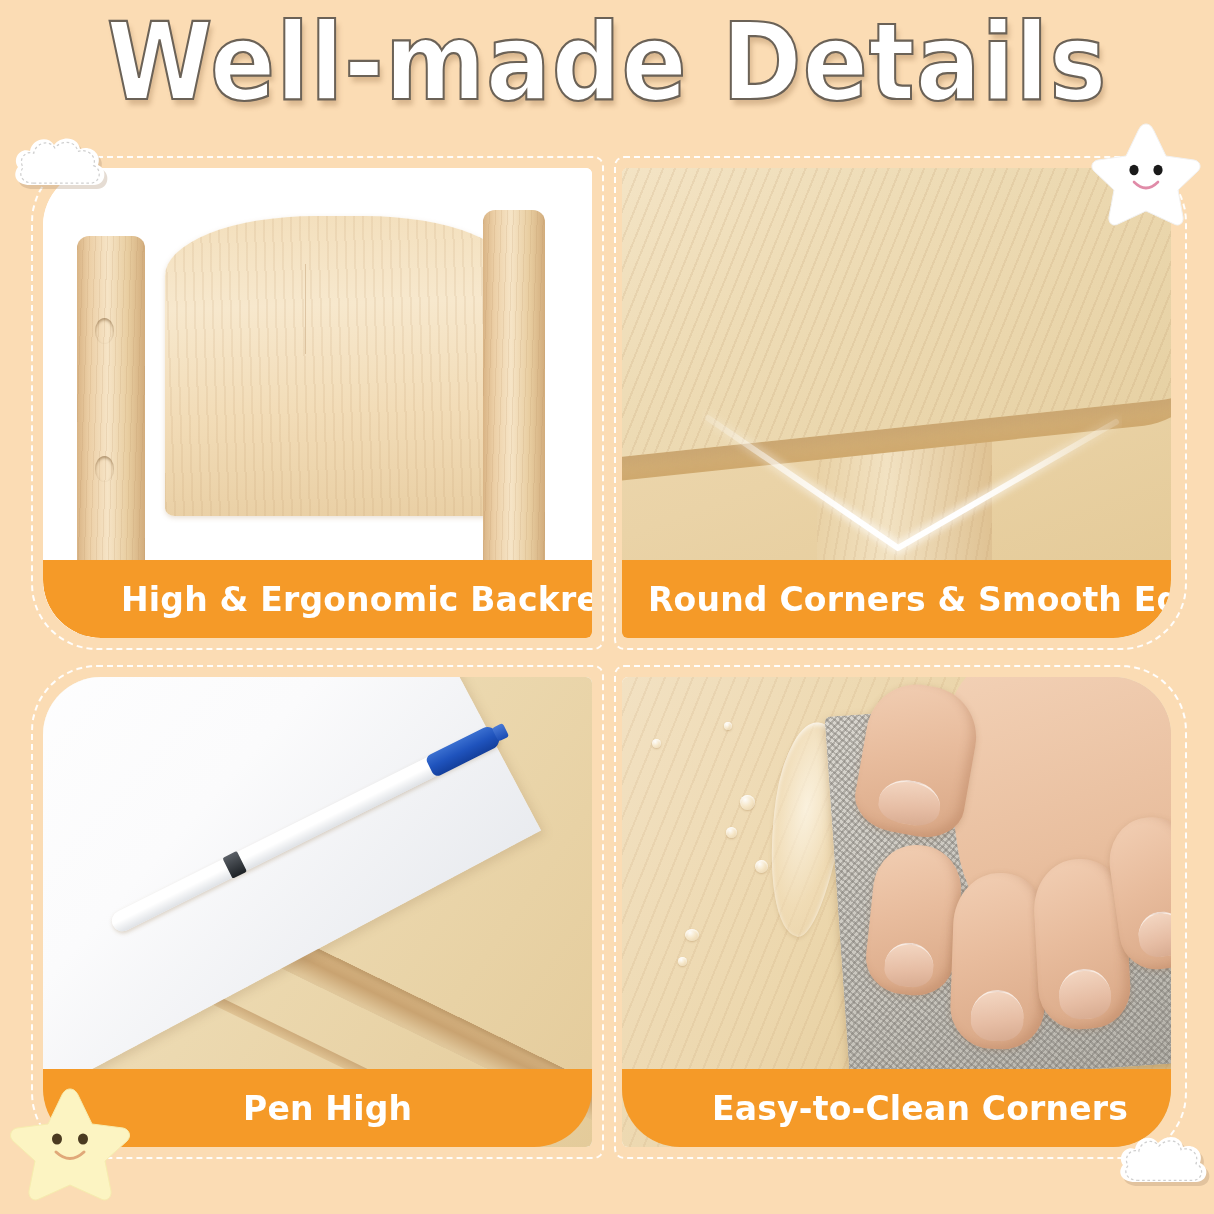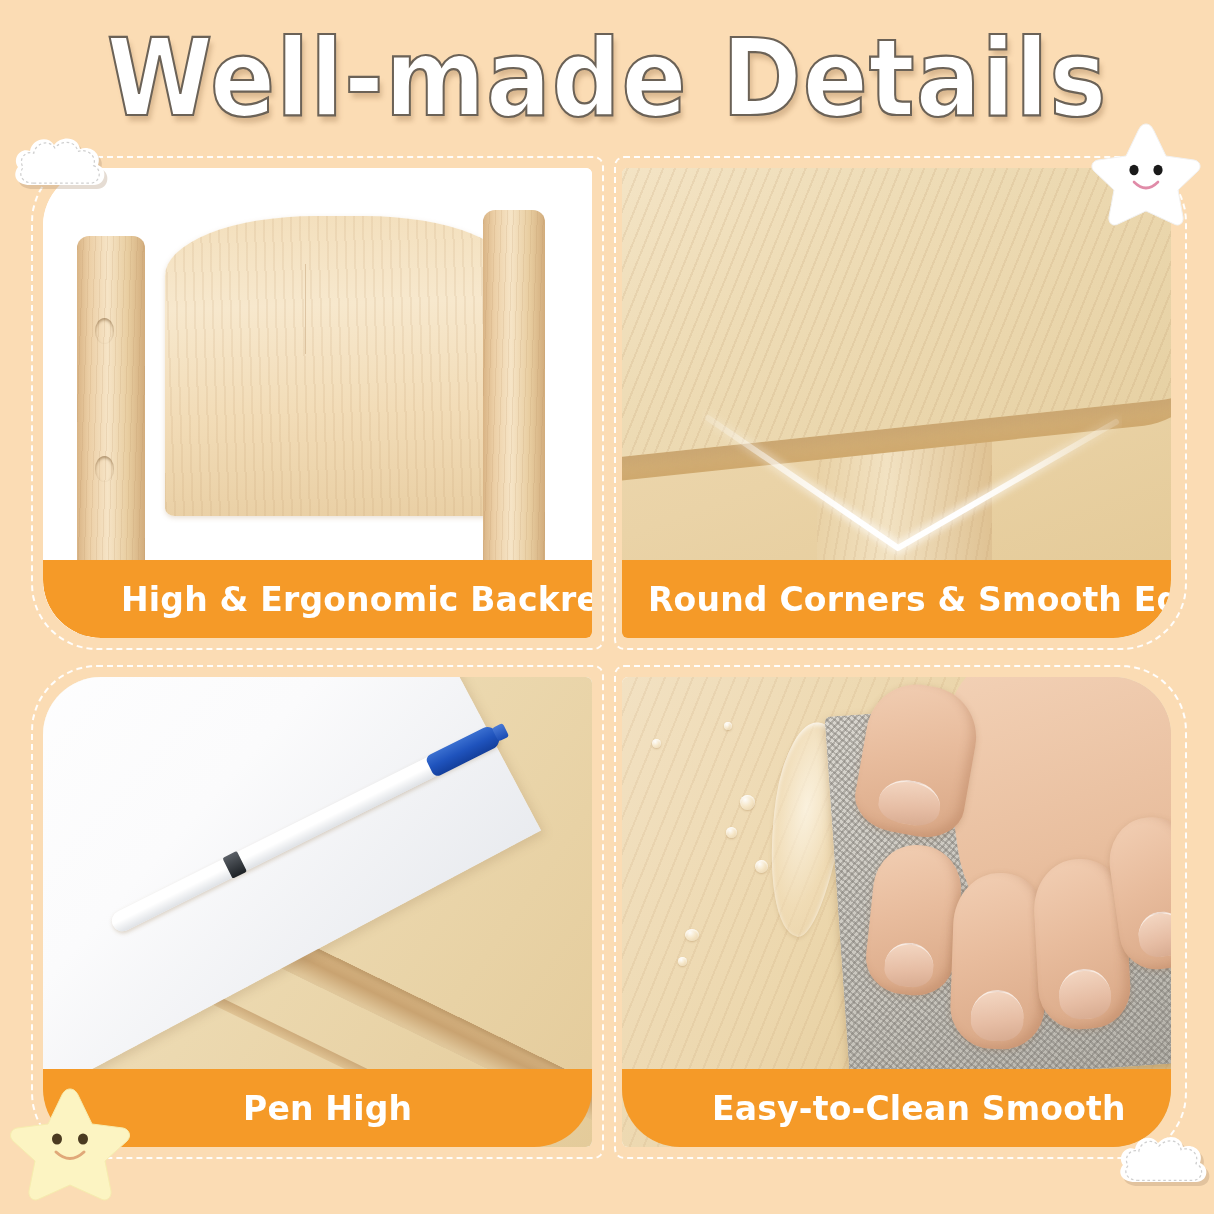--- a/index.html
+++ b/index.html
@@ -15,21 +15,21 @@
     width: 1214px;
     height: 1214px;
     background: #fbdcb4;
     overflow: hidden;
   }
 
   
   #title-wrap {
     position: absolute;
     left: 0;
-    top: 18px;
+    top: 2px;
     width: 1214px;
     height: 120px;
     display: flex;
     align-items: center;
     justify-content: center;
     pointer-events: none;
   }
   #page-title {
     font-family: "DejaVu Sans", sans-serif;
     font-size: 96px;
@@ -413,21 +413,21 @@
         <div class="nail" style="bottom:10px;"></div>
       </div>
       <div class="finger" style="left:492px; top:140px; width:84px; height:152px; transform:rotate(-8deg);">
         <div class="nail" style="bottom:12px;"></div>
       </div>
       <div class="finger" style="left:240px; top:8px; width:110px; height:150px; transform:rotate(10deg); border-radius:46% 46% 38% 38% / 34% 34% 22% 22%;">
         <div class="nail" style="bottom:10px;"></div>
       </div>
     </div>
     <div class="caption cap-left-round" id="cap-4">
-      <span>Easy-to-Clean Smooth</span>
+      <span>Easy-to-Clean Corners</span>
     </div>
   </div>
 
   <svg class="decor" id="cloud-tl" viewBox="0 0 110 72">
     <g transform="translate(4,5)">
       <path d="M20 52 C6 52 2 42 8 34 C2 26 10 14 20 18 C22 6 38 2 44 12
                C52 2 68 4 70 16 C82 12 92 22 88 32 C98 36 96 52 84 52 Z" fill="rgba(170,140,110,0.30)" transform="translate(3,4)"></path>
       <path d="M20 52 C6 52 2 42 8 34 C2 26 10 14 20 18 C22 6 38 2 44 12
                C52 2 68 4 70 16 C82 12 92 22 88 32 C98 36 96 52 84 52 Z" fill="#ffffff"></path>
       <path d="M20 52 C6 52 2 42 8 34 C2 26 10 14 20 18 C22 6 38 2 44 12

